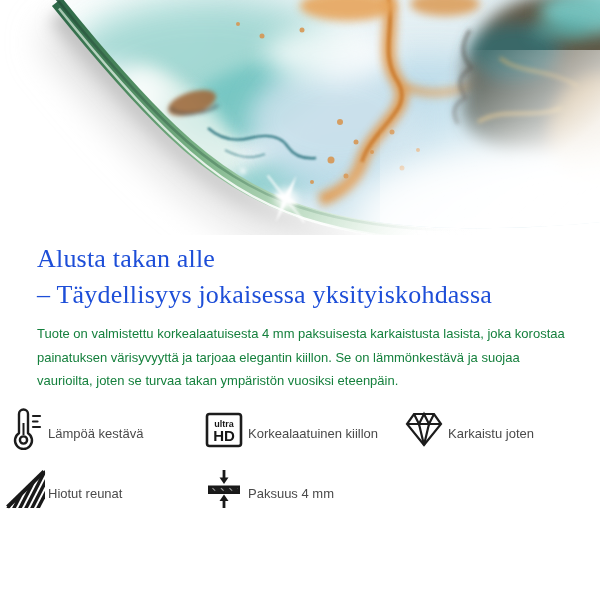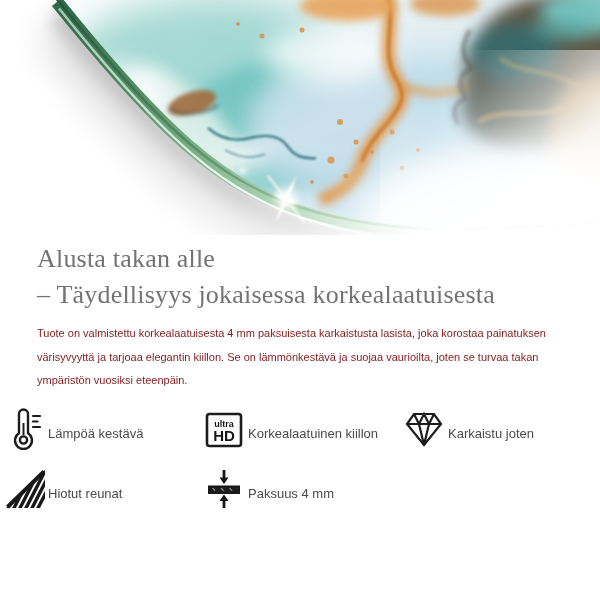--- a/index.html
+++ b/index.html
@@ -4,25 +4,25 @@
 <style>
   html,body{margin:0;padding:0}
   body{
     width:600px;height:600px;overflow:hidden;background:#ffffff;
     font-family:"Liberation Sans",sans-serif;color:#1d1d1d;
   }
   .hero{display:block}
   .text-block{padding:0 30px 0 37px}
   .page-title{
     margin:6px 0 0;font-family:"Liberation Serif",serif;font-weight:400;
-    font-size:26px;line-height:36px;color:#737373;letter-spacing:.2px;
+    font-size:26px;line-height:36px;color:#1d4ed8;letter-spacing:.2px;
   }
   .page-title .tline{display:block}
   .description{
-    margin:9px 0 0;font-size:11px;line-height:23.5px;color:#7f1d1d;max-width:548px;
+    margin:9px 0 0;font-size:13px;line-height:23.5px;color:#15803d;max-width:548px;
   }
   .features{
     margin-top:12px;display:grid;grid-template-columns:repeat(3,1fr);
     row-gap:12px;justify-items:center;
   }
   .feature{display:flex;flex-direction:row;align-items:center;width:100%}
   .ficon{width:48px;height:48px;stroke:#1c1c1c;fill:none;stroke-width:2.4}
   .flabel{margin-top:9px;font-size:13px;color:#4a4a4a;text-align:right}
 </style>
 </head>
@@ -176,21 +176,21 @@
     <g transform="rotate(24)">
       <path d="M0,-26 L2.6,-3 L13,0 L2.6,3 L0,26 L-2.6,3 L-13,0 L-2.6,-3 Z" fill="#ffffff" opacity="0.95" filter="url(#b1)"></path>
     </g>
   </g>
   <circle cx="243" cy="171" r="3" fill="#ffffff" opacity="0.8" filter="url(#b2)"></circle>
 </svg>
 
 <div class="text-block">
   <h1 class="page-title">
     <span class="tline">Alusta takan alle</span>
-    <span class="tline">– Täydellisyys jokaisessa korkealaatuisesta</span>
+    <span class="tline">– Täydellisyys jokaisessa yksityiskohdassa</span>
   </h1>
   <p class="description">Tuote on valmistettu korkealaatuisesta 4 mm paksuisesta karkaistusta lasista, joka korostaa painatuksen värisyvyyttä ja tarjoaa elegantin kiillon. Se on lämmönkestävä ja suojaa vaurioilta, joten se turvaa takan ympäristön vuosiksi eteenpäin.</p>
 </div>
 
 <div class="features">
 
   <div class="feature">
     <svg class="ficon" viewBox="0 0 48 48">
       <path d="M19,9 a4.5,4.5 0 0 1 9,0 v19.2 a8.5,8.5 0 1 1 -9,0 Z" stroke-linejoin="round"></path>
       <circle cx="23.5" cy="35" r="3.6"></circle>

